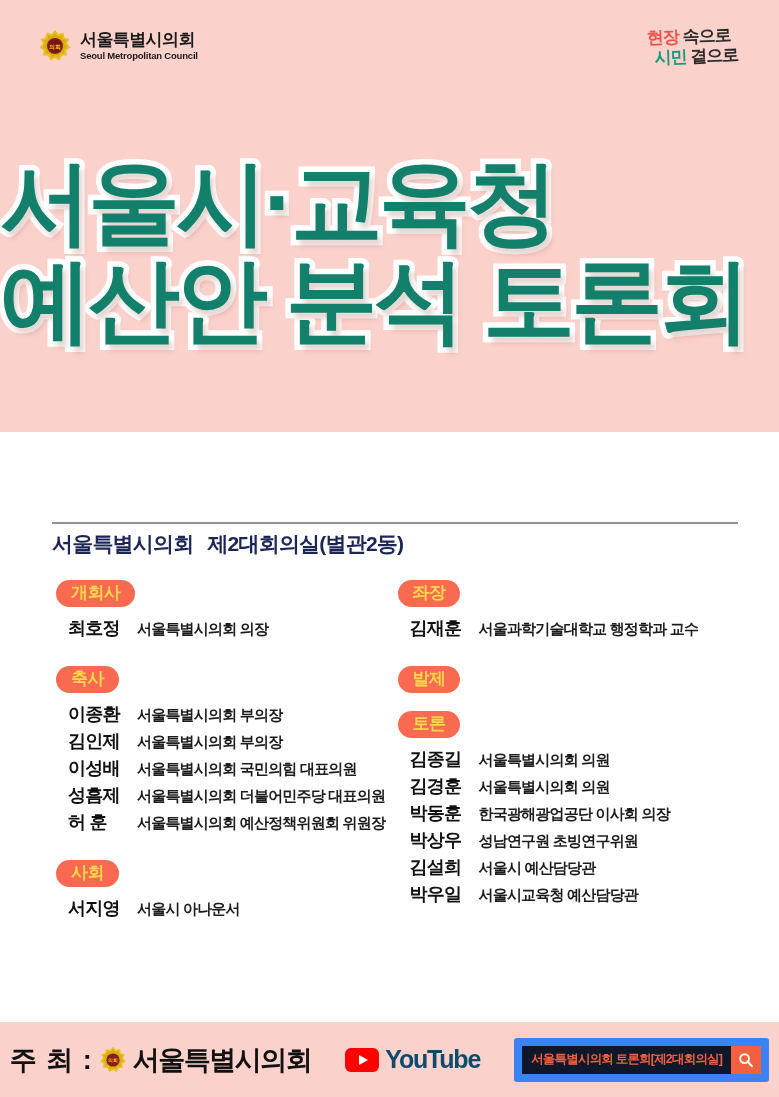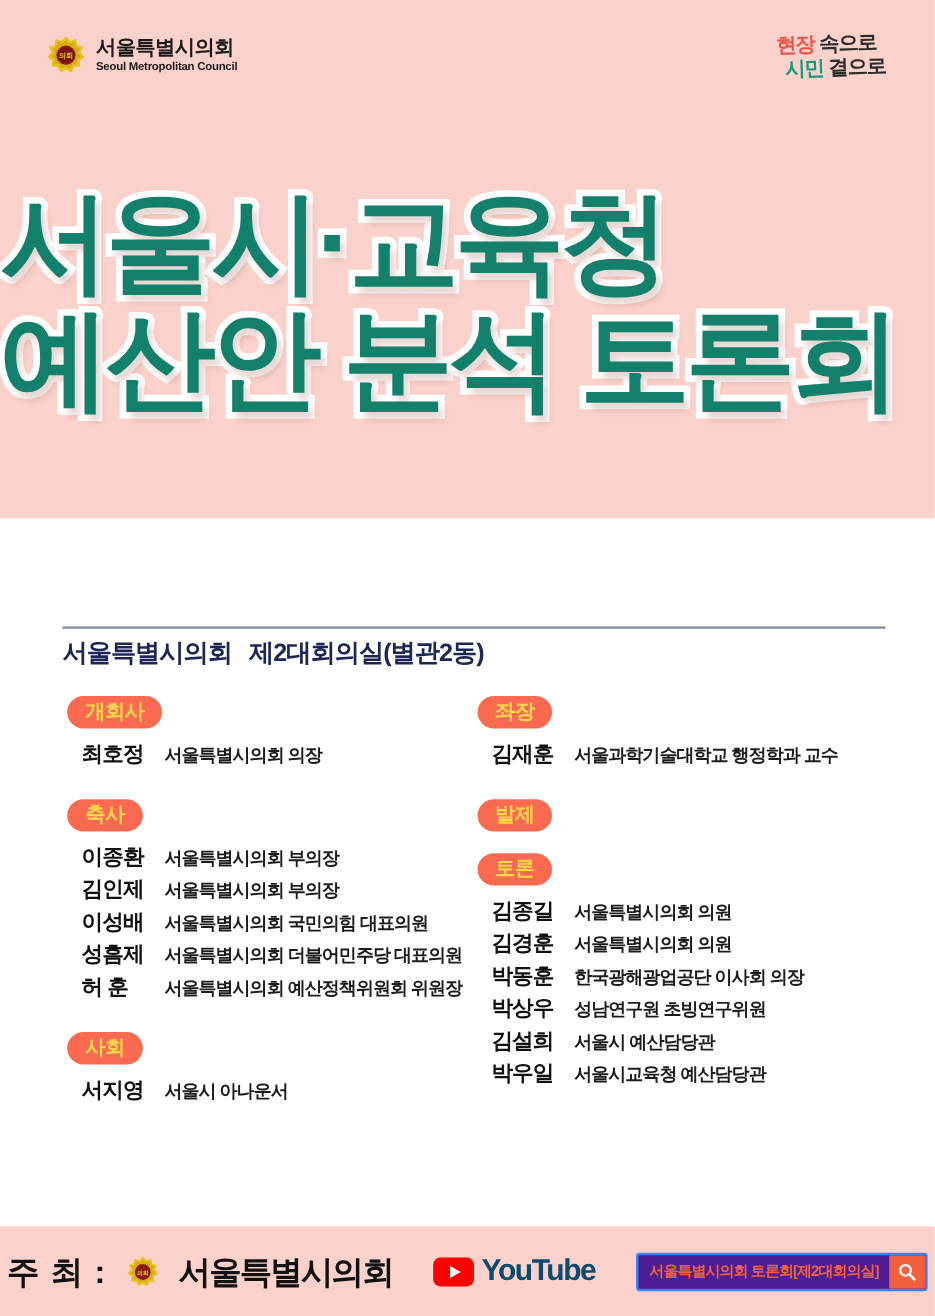--- a/index.html
+++ b/index.html
@@ -201,21 +201,21 @@
     height: 75px;
     background: #fbd1cb;
     display: flex;
     align-items: center;
     justify-content: center;
     gap: 34px;
   }
   .host {
     display: flex;
     align-items: center;
-    gap: 16px;
+    gap: 6px;
   }
   .host-label {
     font-size: 27px;
     font-weight: 800;
     color: #111111;
     letter-spacing: 1px;
   }
   .host-emblem { width: 28px; height: 28px; }
   .host-emblem svg { display:block; width:28px; height:28px; }
   .host-name {
@@ -246,24 +246,24 @@
   }
   .yt-word {
     font-size: 25px;
     font-weight: 800;
     color: #0c4a6e;
     letter-spacing: -1.2px;
   }
   .searchbox {
     display: flex;
     align-items: stretch;
-    border: 2px solid #3b82f6;
+    border: 8px solid #3b82f6;
     border-radius: 3px;
     overflow: hidden;
-    background: #4c1d95;
+    background: #0f172a;
     height: 28px;
   }
   .search-text {
     display: flex;
     align-items: center;
     padding: 0 9px;
     font-size: 12.5px;
     font-weight: 700;
     color: #f4603e;
     letter-spacing: -0.8px;

